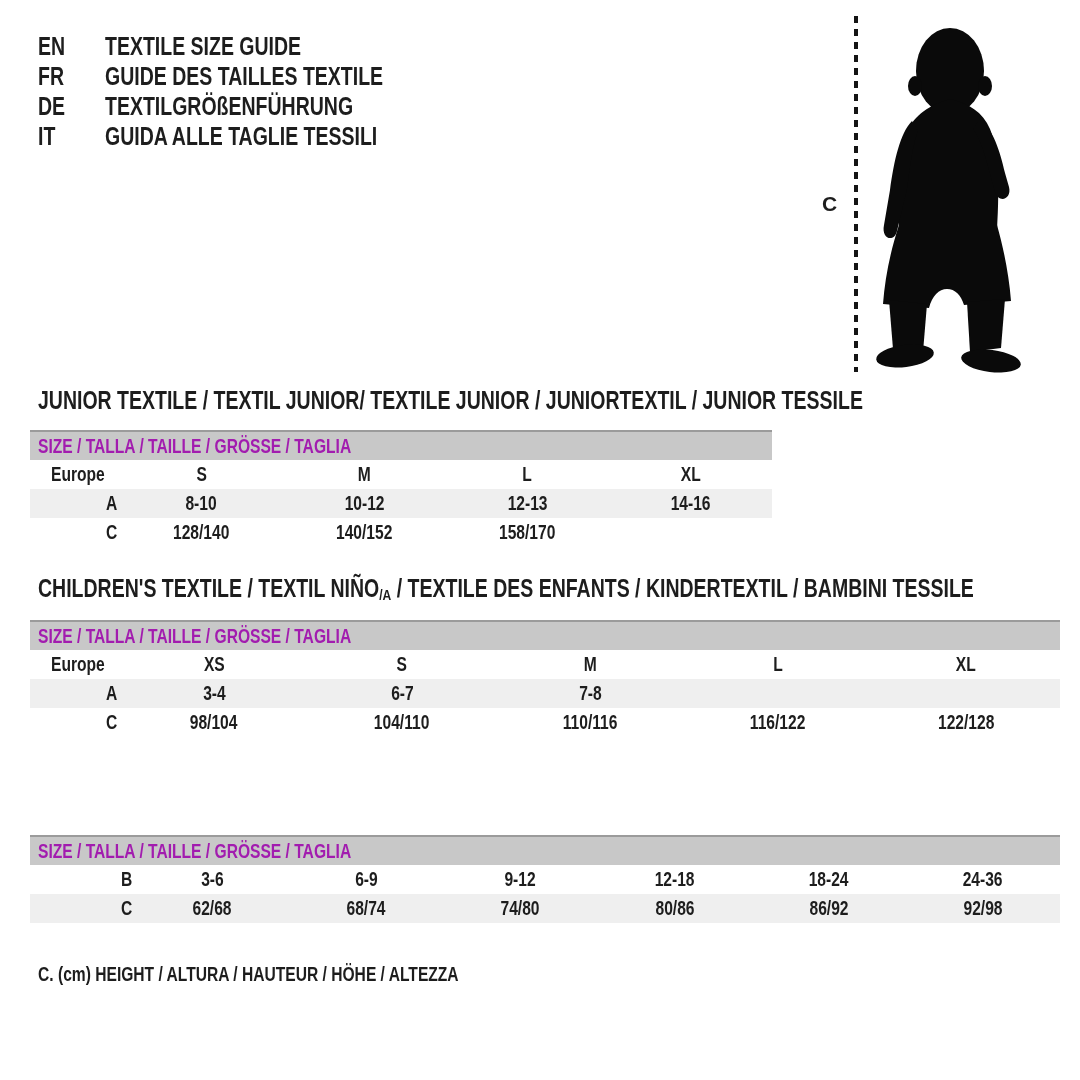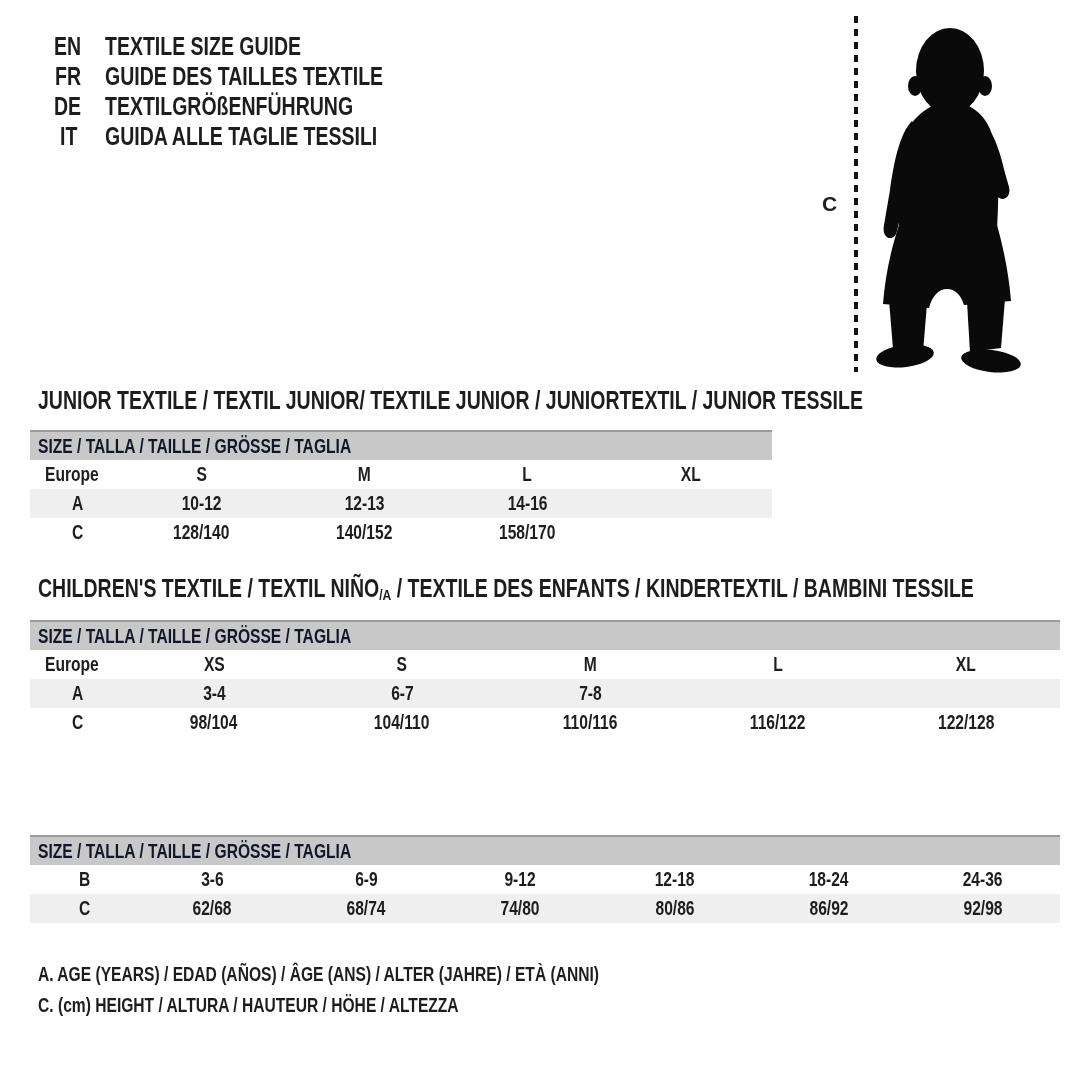--- a/index.html
+++ b/index.html
@@ -6,21 +6,21 @@
   .page{
     position:relative;width:1080px;height:1080px;background:#ffffff;overflow:hidden;
     font-family:"Liberation Sans",sans-serif;font-weight:700;color:#1d1d1d;
     -webkit-font-smoothing:antialiased;
   }
   
   .cond{display:inline-block;transform:scaleX(0.78);transform-origin:0 50%;white-space:nowrap;}
   .tcell .cond{transform-origin:50% 50%;}
 
   
-  .lang-list{position:absolute;left:38px;top:31px;text-align:center;}
+  .lang-list{position:absolute;left:38px;top:31px;}
   .lang-row{display:flex;height:30px;line-height:30px;font-size:25px;}
   .lang-code{width:67px;flex:0 0 67px;}
 
   
   .figure{position:absolute;left:0;top:0;width:1080px;height:390px;pointer-events:none;}
   .silhouette{position:absolute;left:866px;top:15px;width:160px;height:360px;}
   .dotline{position:absolute;left:854px;top:16px;width:4px;height:356px;
     background:repeating-linear-gradient(to bottom,#141414 0 7px,transparent 7px 13px);}
   .height-label{position:absolute;left:822px;top:192px;font-size:21px;line-height:24px;}
 
@@ -31,28 +31,28 @@
   .title-babies{top:755px;line-height:32px;}
   .subscr{font-size:0.62em;vertical-align:-0.22em;}
 
   
   .stable{position:absolute;left:30px;}
   .t-junior{top:430px;width:742px;}
   .t-children{top:620px;width:1030px;}
   .t-babies{top:835px;width:1030px;}
   .thead{
     height:28px;line-height:28px;background:#c8c8c8;border-top:2px solid #9b9b9b;
-    padding-left:8px;font-size:20px;color:#0f172a;
+    padding-left:8px;font-size:20px;color:#a21caf;
   }
   .trow{display:grid;height:29px;line-height:29px;font-size:20px;}
   .t-junior  .trow{grid-template-columns:90px repeat(4,1fr);}
   .t-children .trow{grid-template-columns:90px repeat(5,1fr);}
   .t-babies  .trow{grid-template-columns:105px repeat(6,1fr);}
   .trow.shaded{background:#efefef;}
-  .tlabel{padding-left:8px;text-align:center;}
+  .tlabel{padding-left:8px;text-align:right;}
   .tcell{text-align:center;}
 
   
   .legend{position:absolute;left:38px;top:959px;font-size:20px;line-height:31px;}
 </style>
 </head>
 <body>
 
 <div class="page">
 
@@ -100,20 +100,21 @@
     <div class="thead"><span class="cond">SIZE / TALLA / TAILLE / GRÖSSE / TAGLIA</span></div>
     <div class="trow">
       <div class="tlabel"><span class="cond">Europe</span></div>
       <div class="tcell"><span class="cond">S</span></div>
       <div class="tcell"><span class="cond">M</span></div>
       <div class="tcell"><span class="cond">L</span></div>
       <div class="tcell"><span class="cond">XL</span></div>
     </div>
     <div class="trow shaded">
       <div class="tlabel"><span class="cond">A</span></div>
+      <div class="tcell"><span class="cond">8-10</span></div>
       <div class="tcell"><span class="cond">10-12</span></div>
       <div class="tcell"><span class="cond">12-13</span></div>
       <div class="tcell"><span class="cond">14-16</span></div>
     </div>
     <div class="trow">
       <div class="tlabel"><span class="cond">C</span></div>
       <div class="tcell"><span class="cond">128/140</span></div>
       <div class="tcell"><span class="cond">140/152</span></div>
       <div class="tcell"><span class="cond">158/170</span></div>
     </div>
@@ -164,17 +165,16 @@
       <div class="tcell"><span class="cond">62/68</span></div>
       <div class="tcell"><span class="cond">68/74</span></div>
       <div class="tcell"><span class="cond">74/80</span></div>
       <div class="tcell"><span class="cond">80/86</span></div>
       <div class="tcell"><span class="cond">86/92</span></div>
       <div class="tcell"><span class="cond">92/98</span></div>
     </div>
   </div>
 
   <div class="legend">
-    <div><span class="cond">A. AGE (YEARS) / EDAD (AÑOS) / ÂGE (ANS) / ALTER (JAHRE) / ETÀ (ANNI)</span></div>
     <div><span class="cond">C. (cm) HEIGHT / ALTURA / HAUTEUR / HÖHE / ALTEZZA</span></div>
   </div>
 
 </div>
 
 </body></html>

